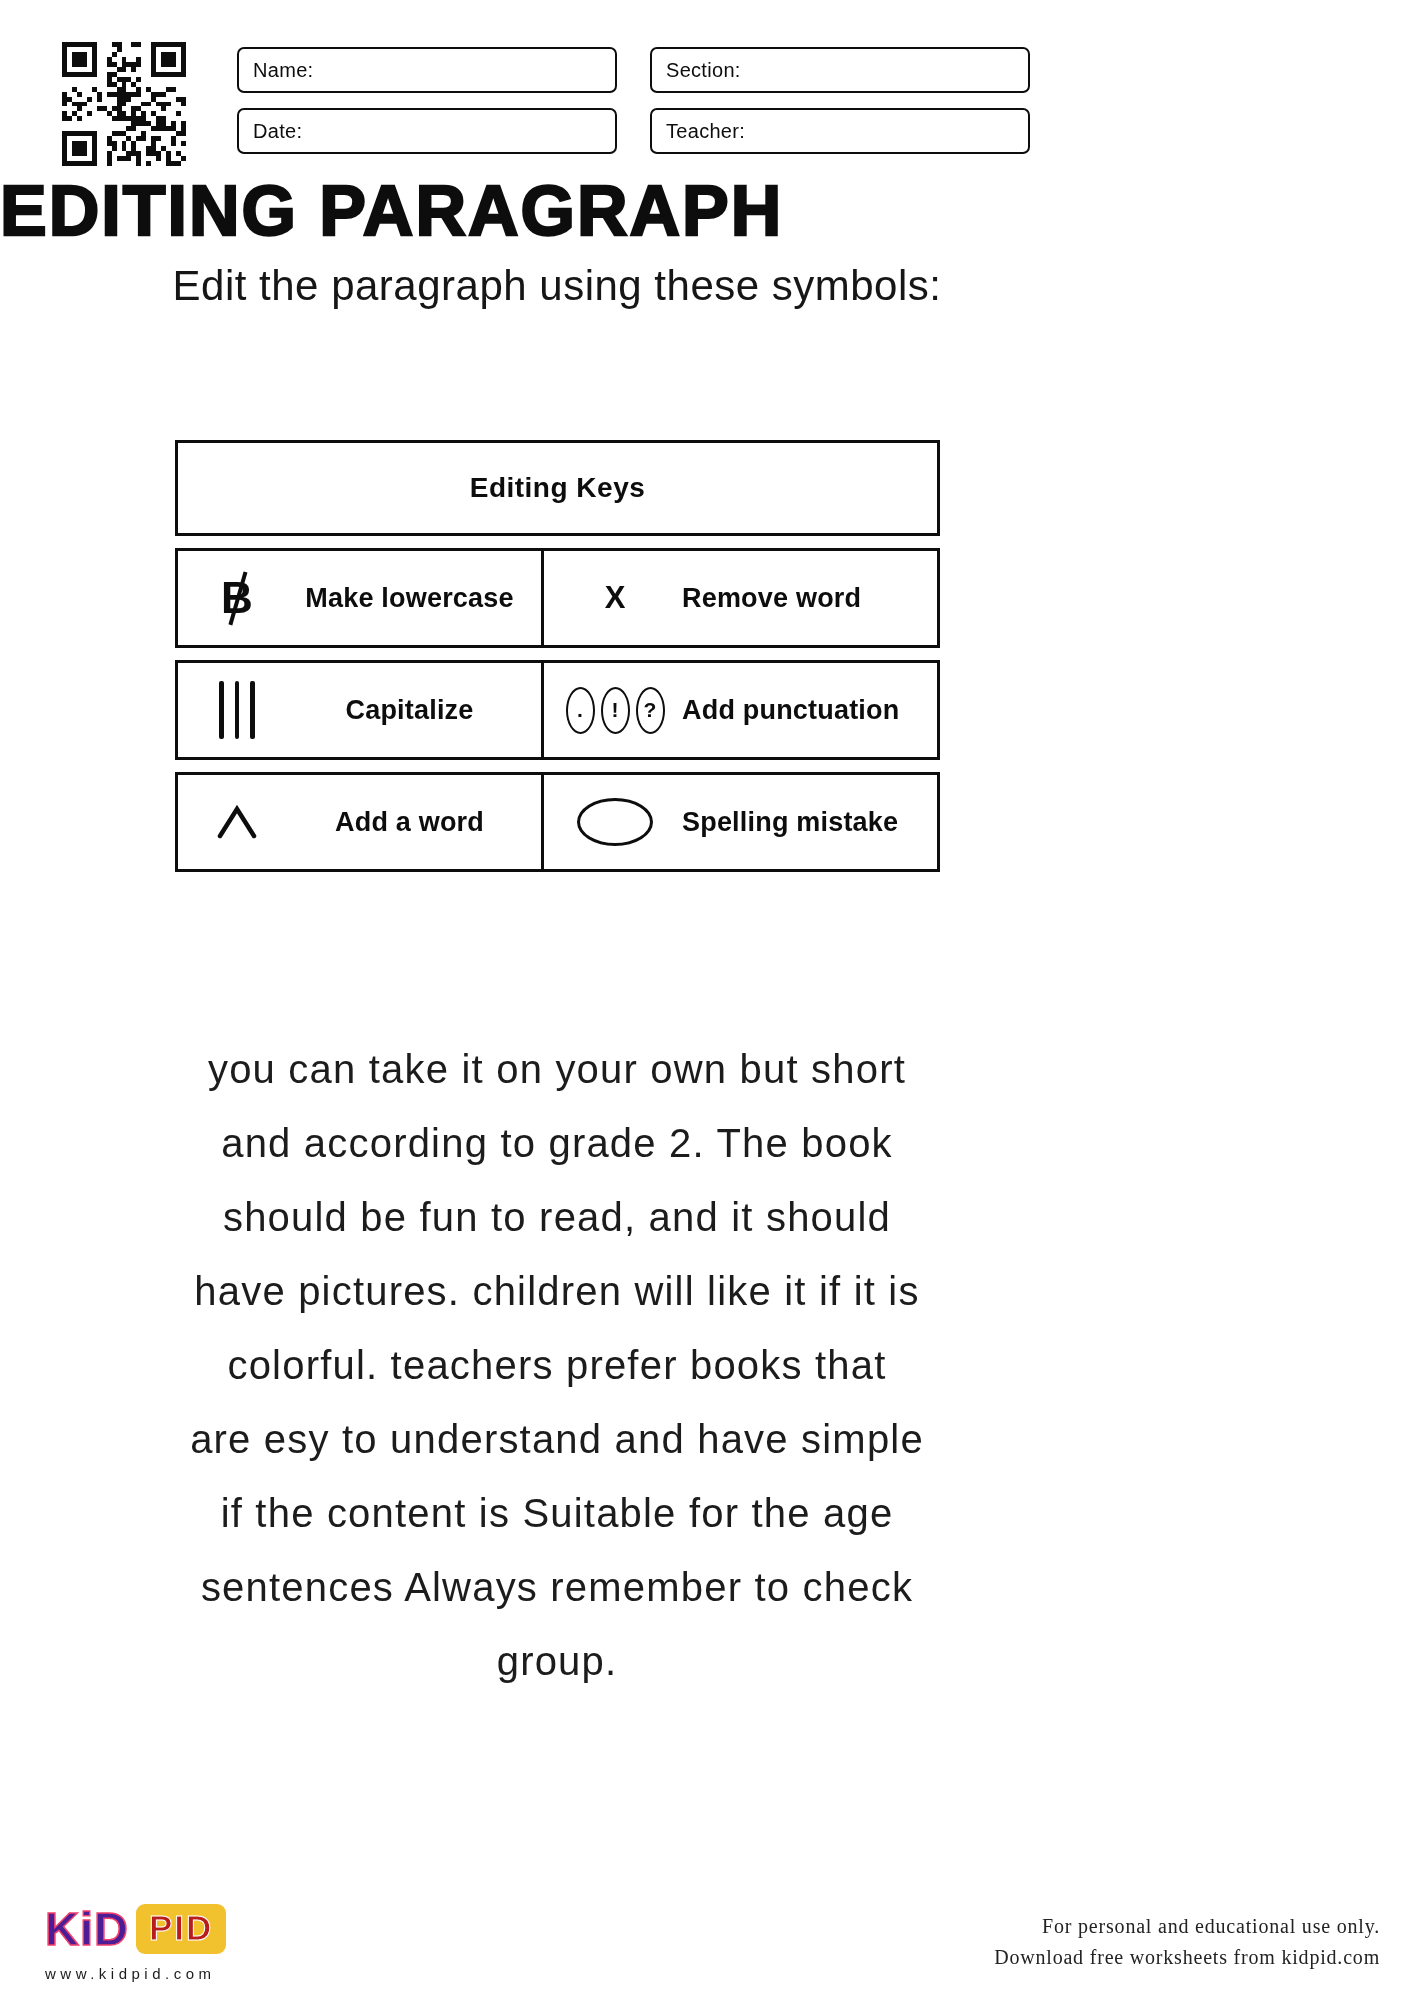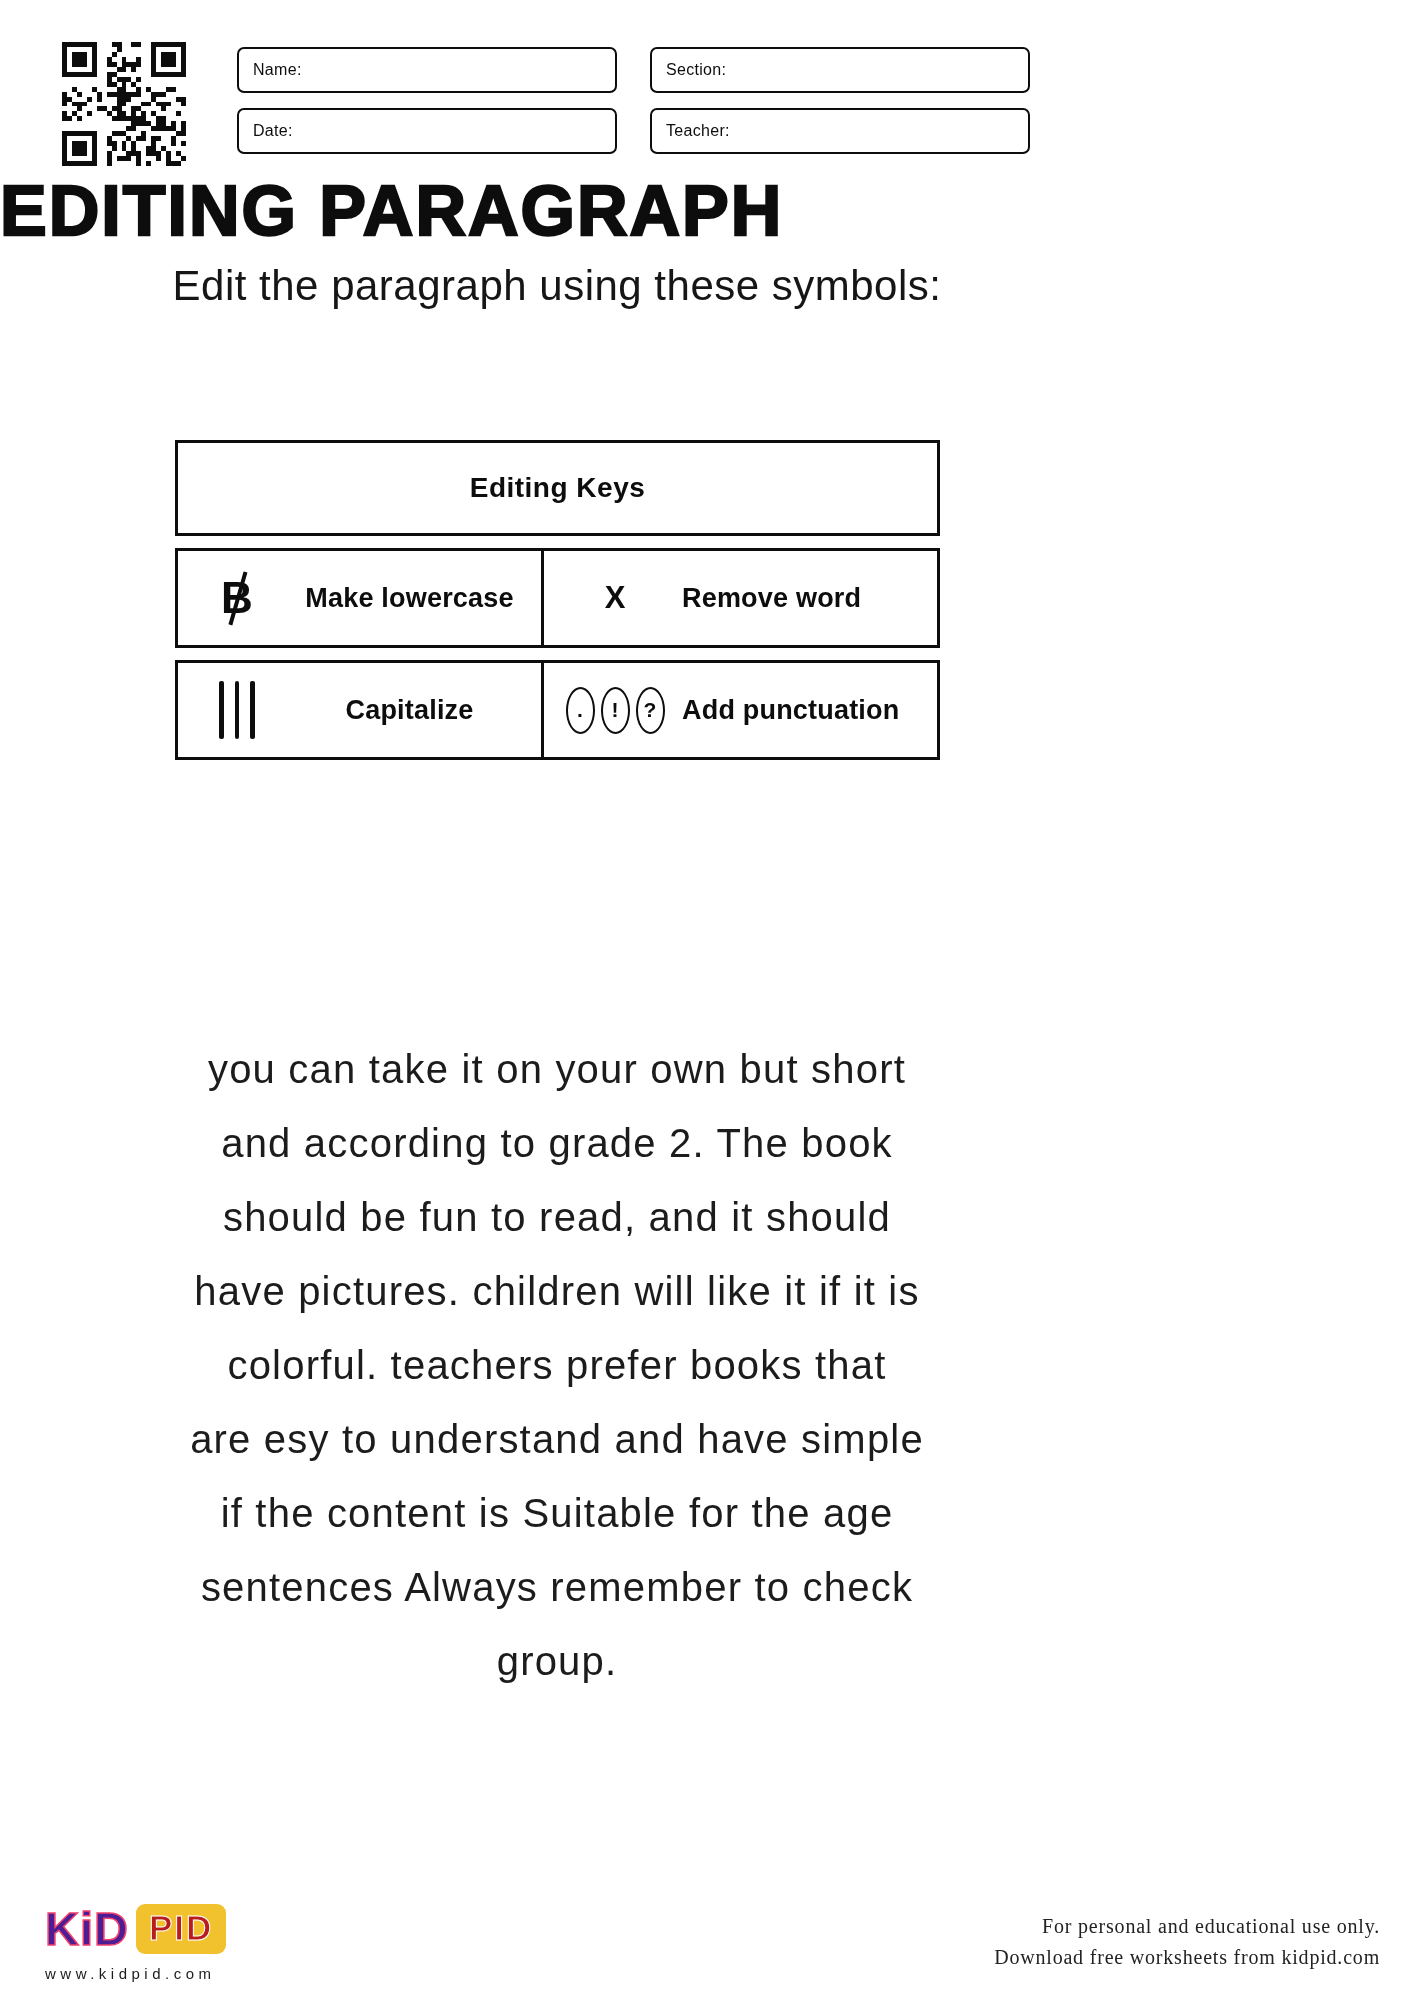--- a/index.html
+++ b/index.html
@@ -6,21 +6,21 @@
   .page{
     position:relative;width:1414px;height:2000px;background:#ffffff;
     font-family:"Liberation Sans",sans-serif;color:#0d0d0d;overflow:hidden;margin:0 auto;
   }
   
   .qr{position:absolute;left:62px;top:42px;width:124px;height:124px;}
   .qr svg{width:100%;height:100%;}
   .field{
     position:absolute;width:380px;height:46px;border:2.5px solid #0d0d0d;border-radius:7px;
     display:flex;align-items:center;padding-left:14px;box-sizing:border-box;
-    font-size:16px;letter-spacing:.3px;background:#fff;
+    font-size:20px;letter-spacing:.3px;background:#fff;
   }
   .f-name{left:237px;top:47px;}
   .f-section{left:650px;top:47px;}
   .f-date{left:237px;top:108px;}
   .f-teacher{left:650px;top:108px;}
   
   .content{position:absolute;left:0;width:1114px;}
   .title{
     top:176px;font-size:70px;font-weight:bold;letter-spacing:2px;
     -webkit-text-stroke:2.4px #0d0d0d;line-height:1;white-space:nowrap;
@@ -313,20 +313,36 @@
       <div class="ek-cell-r">
         <span class="sym-r">
           <span class="oval-small">.</span>
           <span class="oval-small">!</span>
           <span class="oval-small">?</span>
         </span>
         <span class="ek-label">Add punctuation</span>
       </div>
     </div>
 
+    <div class="ek-row">
+      <div class="ek-cell-l">
+        <span class="sym caret">
+          <svg width="42" height="34" viewBox="0 0 42 34">
+            <polyline points="4,31 21,4 38,31" fill="none" stroke="#0d0d0d" stroke-width="4.5" stroke-linecap="round"></polyline>
+          </svg>
+        </span>
+        <span class="ek-label">Add a word</span>
+      </div>
+      <div class="ek-cell-r">
+        <span class="sym-r">
+          <span class="oval-big"></span>
+        </span>
+        <span class="ek-label">Spelling mistake</span>
+      </div>
+    </div>
   </div>
 
   <div class="para">
     <div>you can take it on your own but short</div>
     <div>and according to grade 2. The book</div>
     <div>should be fun to read, and it should</div>
     <div>have pictures. children will like it if it is</div>
     <div>colorful. teachers prefer books that</div>
     <div>are esy to understand and have simple</div>
     <div>if the content is Suitable for the age</div>

